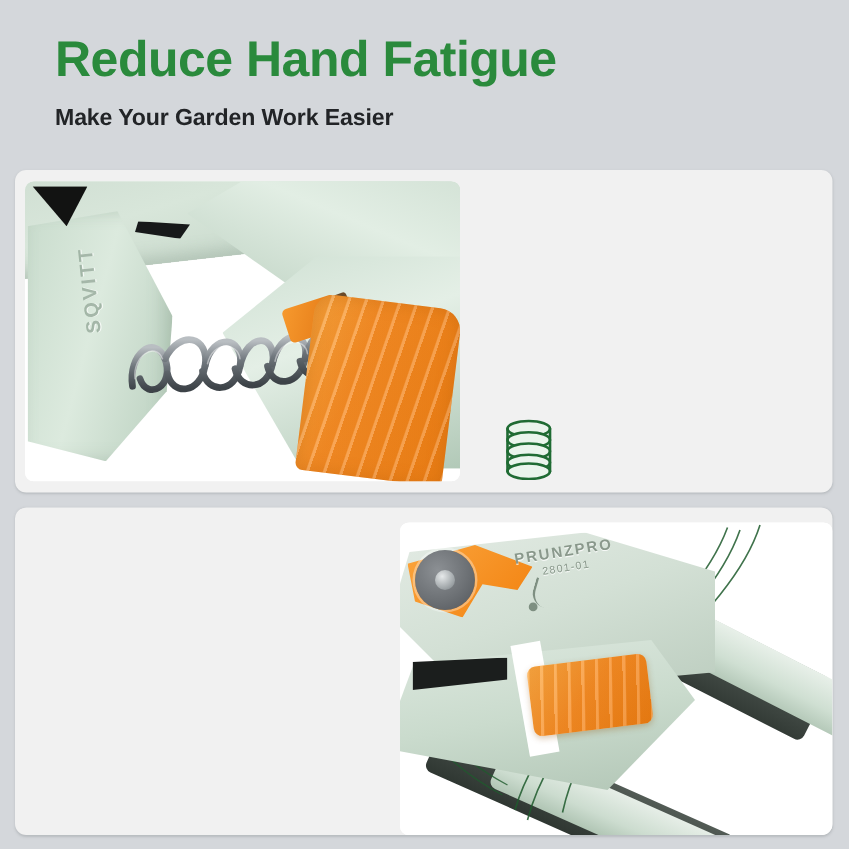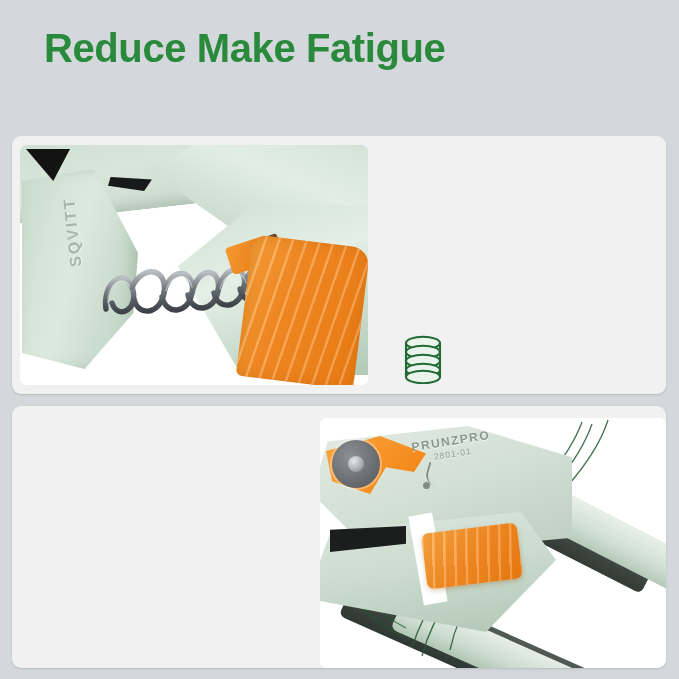--- a/index.html
+++ b/index.html
@@ -332,21 +332,22 @@
 
   .feature-icon {
     display: block;
     margin-bottom: 13px;
   }
 </style>
 </head>
 <body>
 
 <div class="header">
-  <h1 class="main-title">Reduce Make Fatigue</h1>
+  <h1 class="main-title">Reduce Hand Fatigue</h1>
+  <p class="sub-title">Make Your Garden Work Easier</p>
 </div>
 
 <div class="card" id="card-spring">
 
   <div class="photo" id="photo-spring">
     <div class="p1-bg"></div>
     <div class="p1-handle-top"></div>
     <div class="p1-arm-right"></div>
     <div class="p1-arm-right2"></div>
     <div class="p1-jaw"></div>

